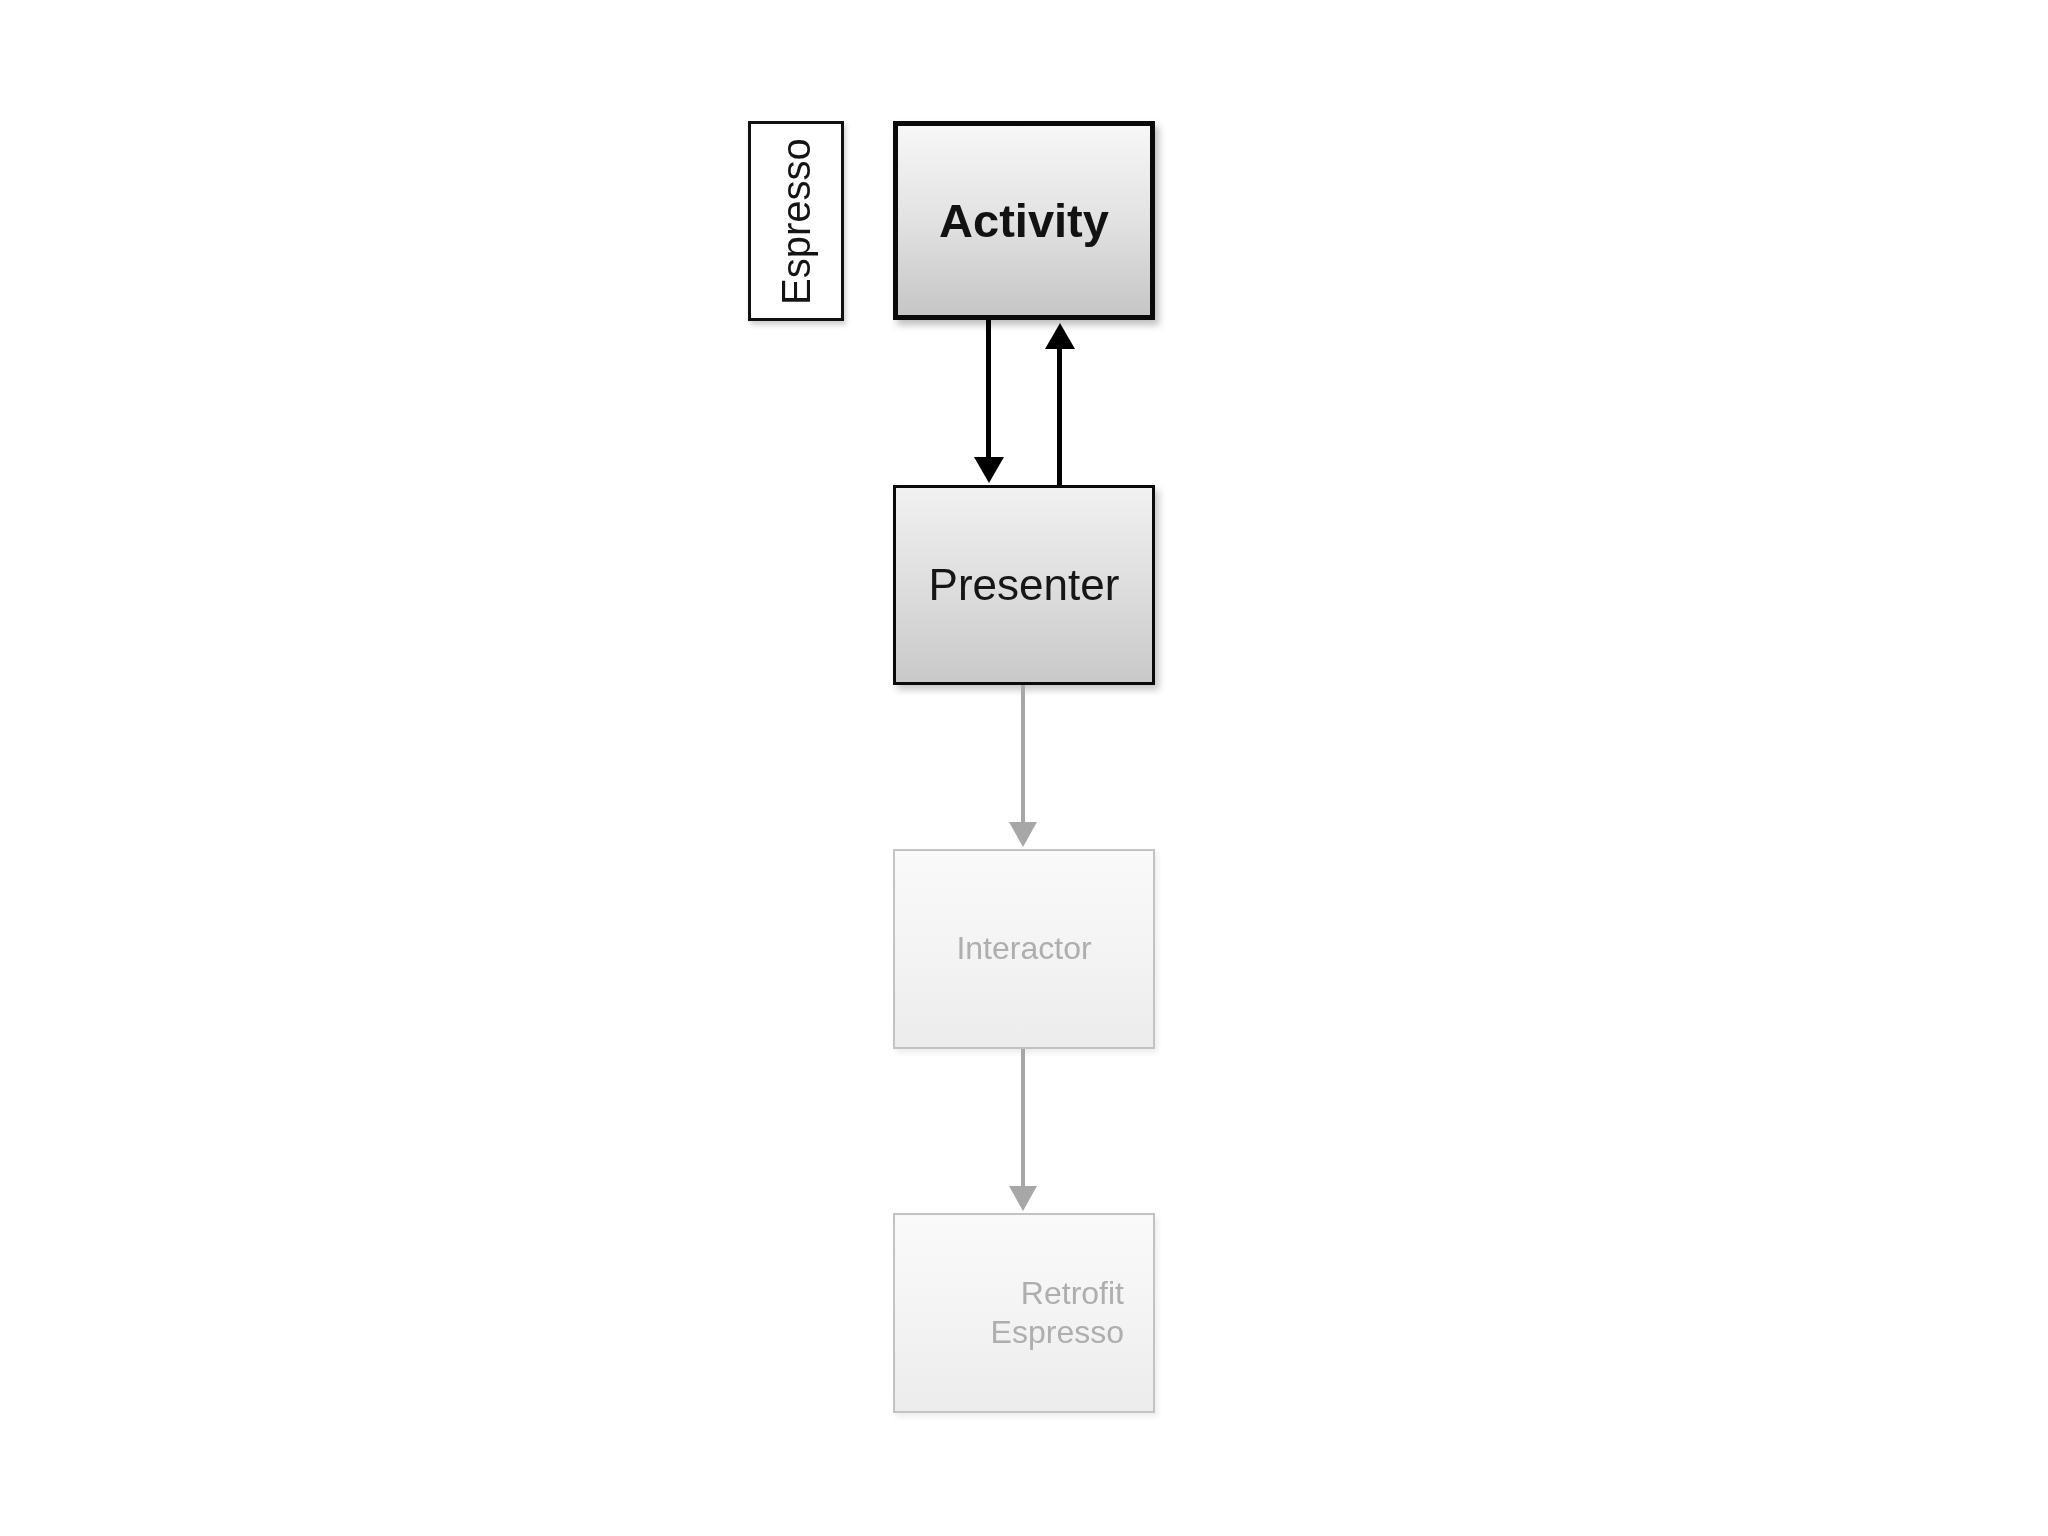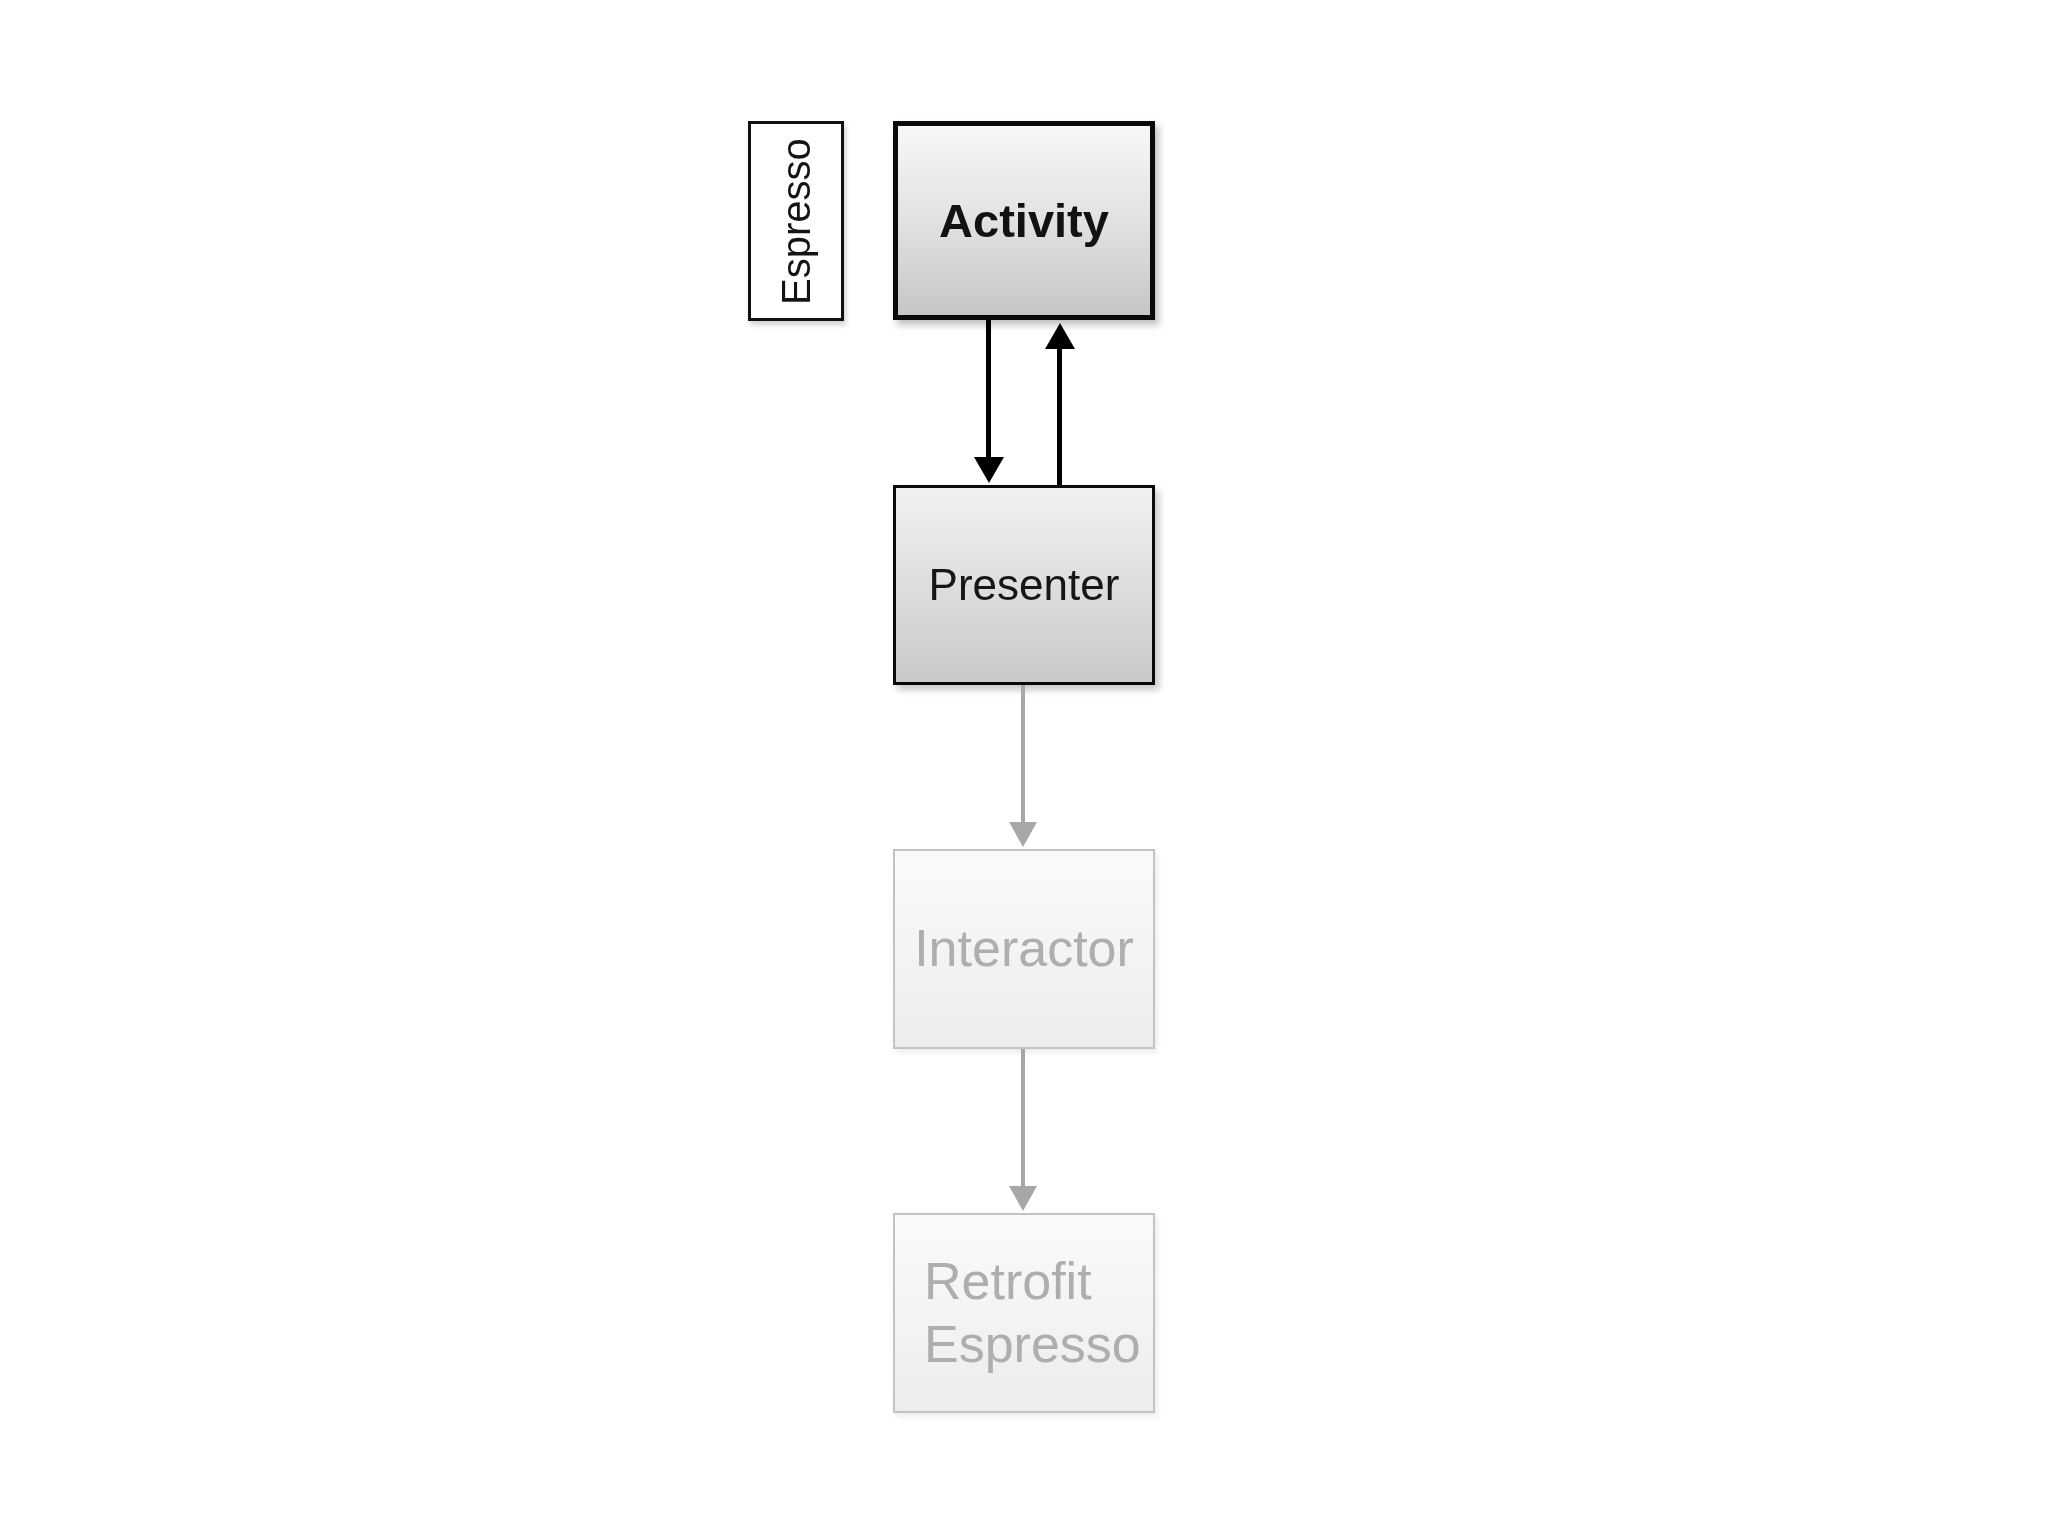--- a/index.html
+++ b/index.html
@@ -14,21 +14,21 @@
     height: 1536px;
     background: #ffffff;
     overflow: hidden;
   }
   .node {
     position: absolute;
     box-sizing: border-box;
     display: flex;
     align-items: center;
     justify-content: center;
-    text-align: left;
+    text-align: right;
   }
   
   .espresso-box {
     left: 748px; top: 121px;
     width: 96px; height: 200px;
     background: #ffffff;
     border: 3px solid #111111;
     box-shadow: 2px 4px 5px rgba(0,0,0,0.18);
   }
   .espresso-box .vtext {
@@ -59,21 +59,21 @@
     font-size: 44px;
     color: #161616;
   }
   
   .inactive-box {
     width: 262px; height: 200px;
     left: 893px;
     background: linear-gradient(to bottom, #fafafa 0%, #f3f3f3 55%, #ececec 100%);
     border: 2px solid #c3c3c3;
     box-shadow: 3px 4px 5px rgba(0,0,0,0.07);
-    font-size: 52px;
+    font-size: 32px;
     color: #aeaeae;
     line-height: 1.22;
   }
   .interactor-box { top: 849px; }
   .retrofit-box   { top: 1213px; }
 
   
   .arrow-line {
     position: absolute;
     background: #000000;

